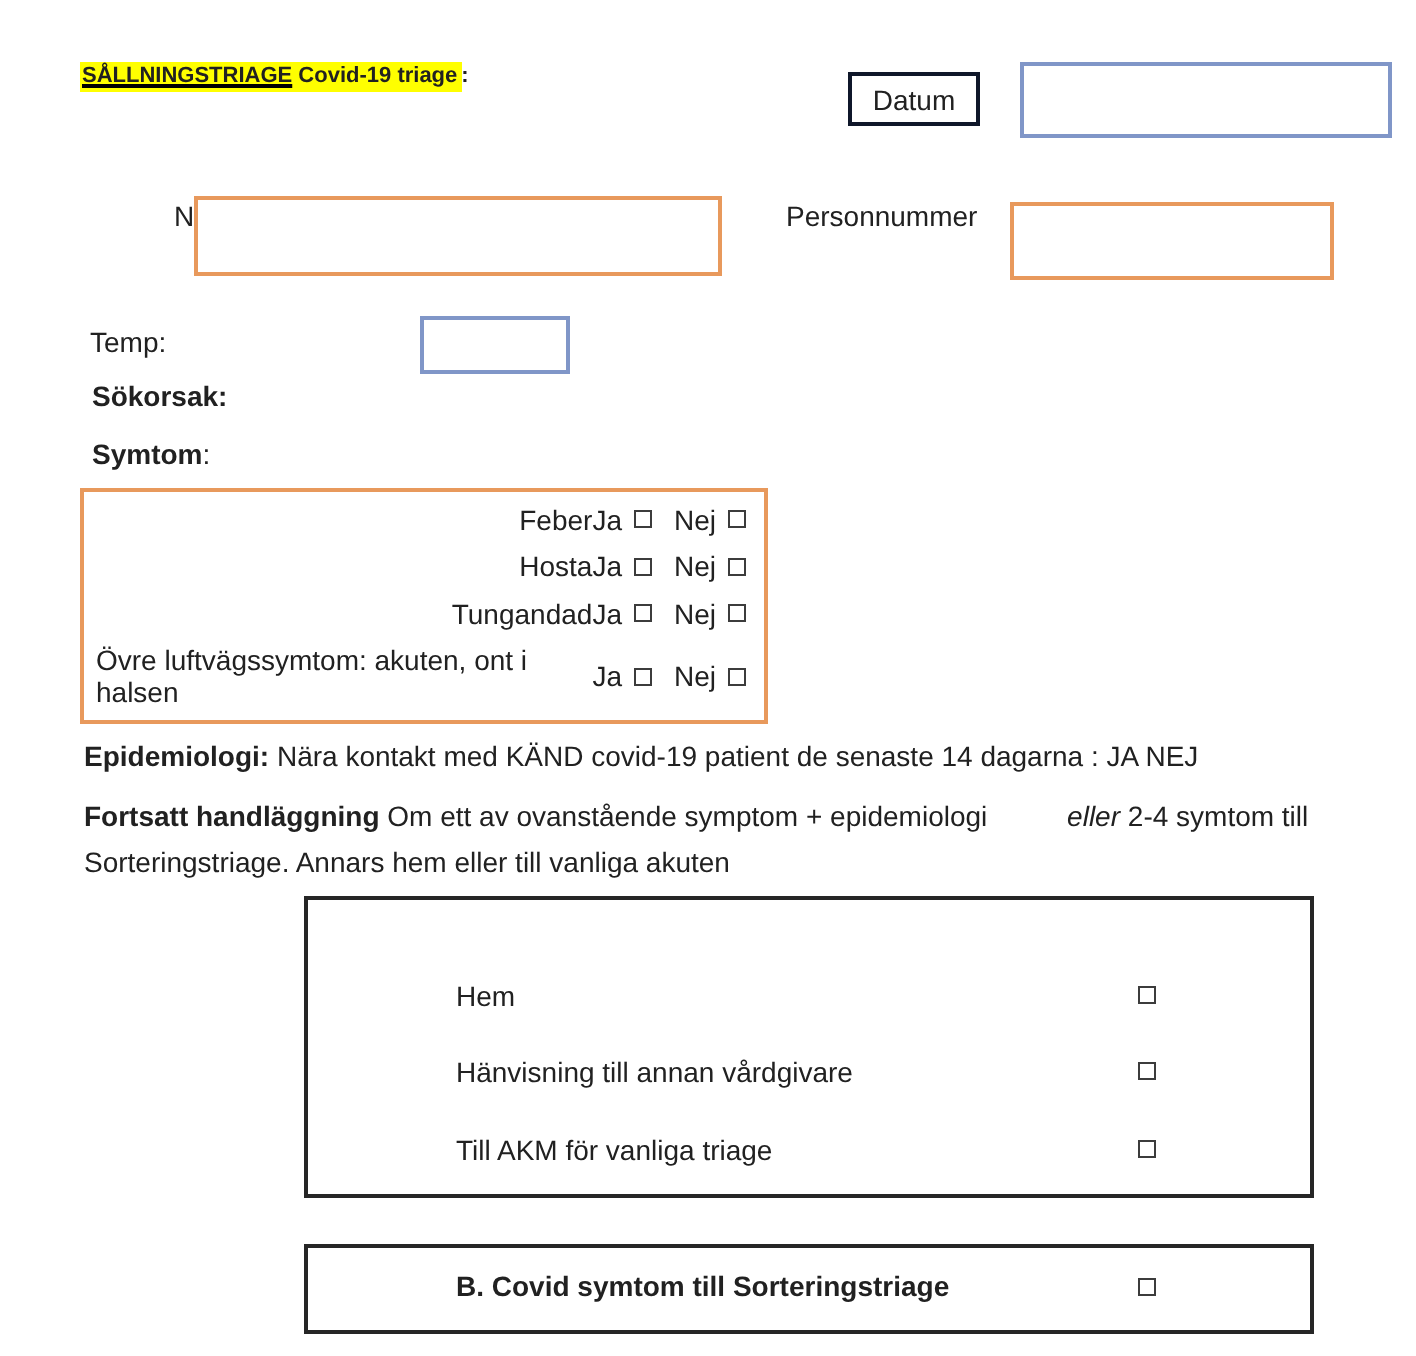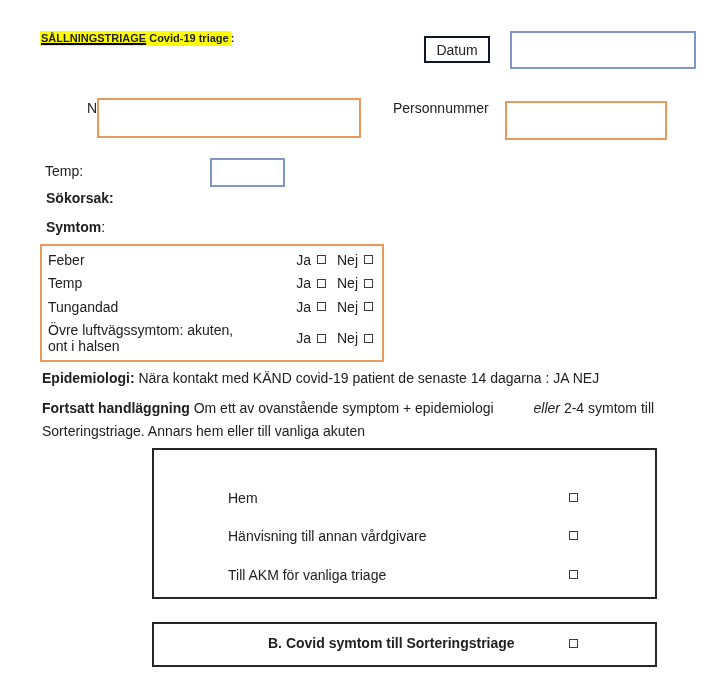--- a/index.html
+++ b/index.html
@@ -43,42 +43,42 @@
   .symtom-label{left:46px;top:219px;}
   .symtom-label b{font-weight:bold;}
 
   
   .symptom-table{
     left:40px;top:244px;width:344px;height:118px;
     border:2px solid var(--orange-border);
     display:flex;flex-direction:column;justify-content:space-around;
     padding:2px 9px 2px 6px;
   }
-  .sym-row{display:flex;justify-content:space-between;align-items:center;gap:44px;}
+  .sym-row{display:flex;justify-content:flex-end;align-items:center;}
   .janej{display:flex;align-items:center;white-space:nowrap;}
   .cb{
     display:inline-block;width:9px;height:9px;
     border:1px solid #3c3c3c;background:#fff;flex:none;
   }
   .janej .cb{margin-left:6px;}
   .janej .nej{margin-left:11px;}
 
   
   .epi{left:42px;top:370px;width:640px;white-space:nowrap;}
   .epi b{font-weight:bold;}
   .fortsatt{left:42px;top:397px;width:620px;line-height:23px;}
   .fortsatt b{font-weight:bold;}
   .fortsatt i{font-style:italic;margin-left:36px;}
 
   
   .box-a{left:152px;top:448px;width:505px;height:151px;border:2px solid #262626;background:#fff;}
   .box-b{left:152px;top:622px;width:505px;height:45px;border:2px solid #262626;background:#fff;}
   .box-title{position:absolute;left:74px;font-weight:bold;}
   .box-a .box-title{top:8px;}
-  .box-b .box-title{top:11px;margin-left:40px;}
+  .box-b .box-title{top:11px;}
   .box-item{position:absolute;left:74px;}
   .box-cb{position:absolute;left:415px;}
 </style>
 </head>
 <body>
 
 <div class="page">
 
   <div class="abs title"><span class="hl"><span class="ul">SÅLLNINGSTRIAGE</span><span> Covid-19 triage</span></span><span>:</span></div>
 
@@ -101,21 +101,21 @@
     <div class="sym-row">
       <span>Feber</span>
       <span class="janej">
         <span>Ja</span>
         <span class="cb"></span>
         <span class="nej">Nej</span>
         <span class="cb"></span>
       </span>
     </div>
     <div class="sym-row">
-      <span>Temp</span>
+      <span>Hosta</span>
       <span class="janej">
         <span>Ja</span>
         <span class="cb"></span>
         <span class="nej">Nej</span>
         <span class="cb"></span>
       </span>
     </div>
     <div class="sym-row">
       <span>Tungandad</span>
       <span class="janej">

